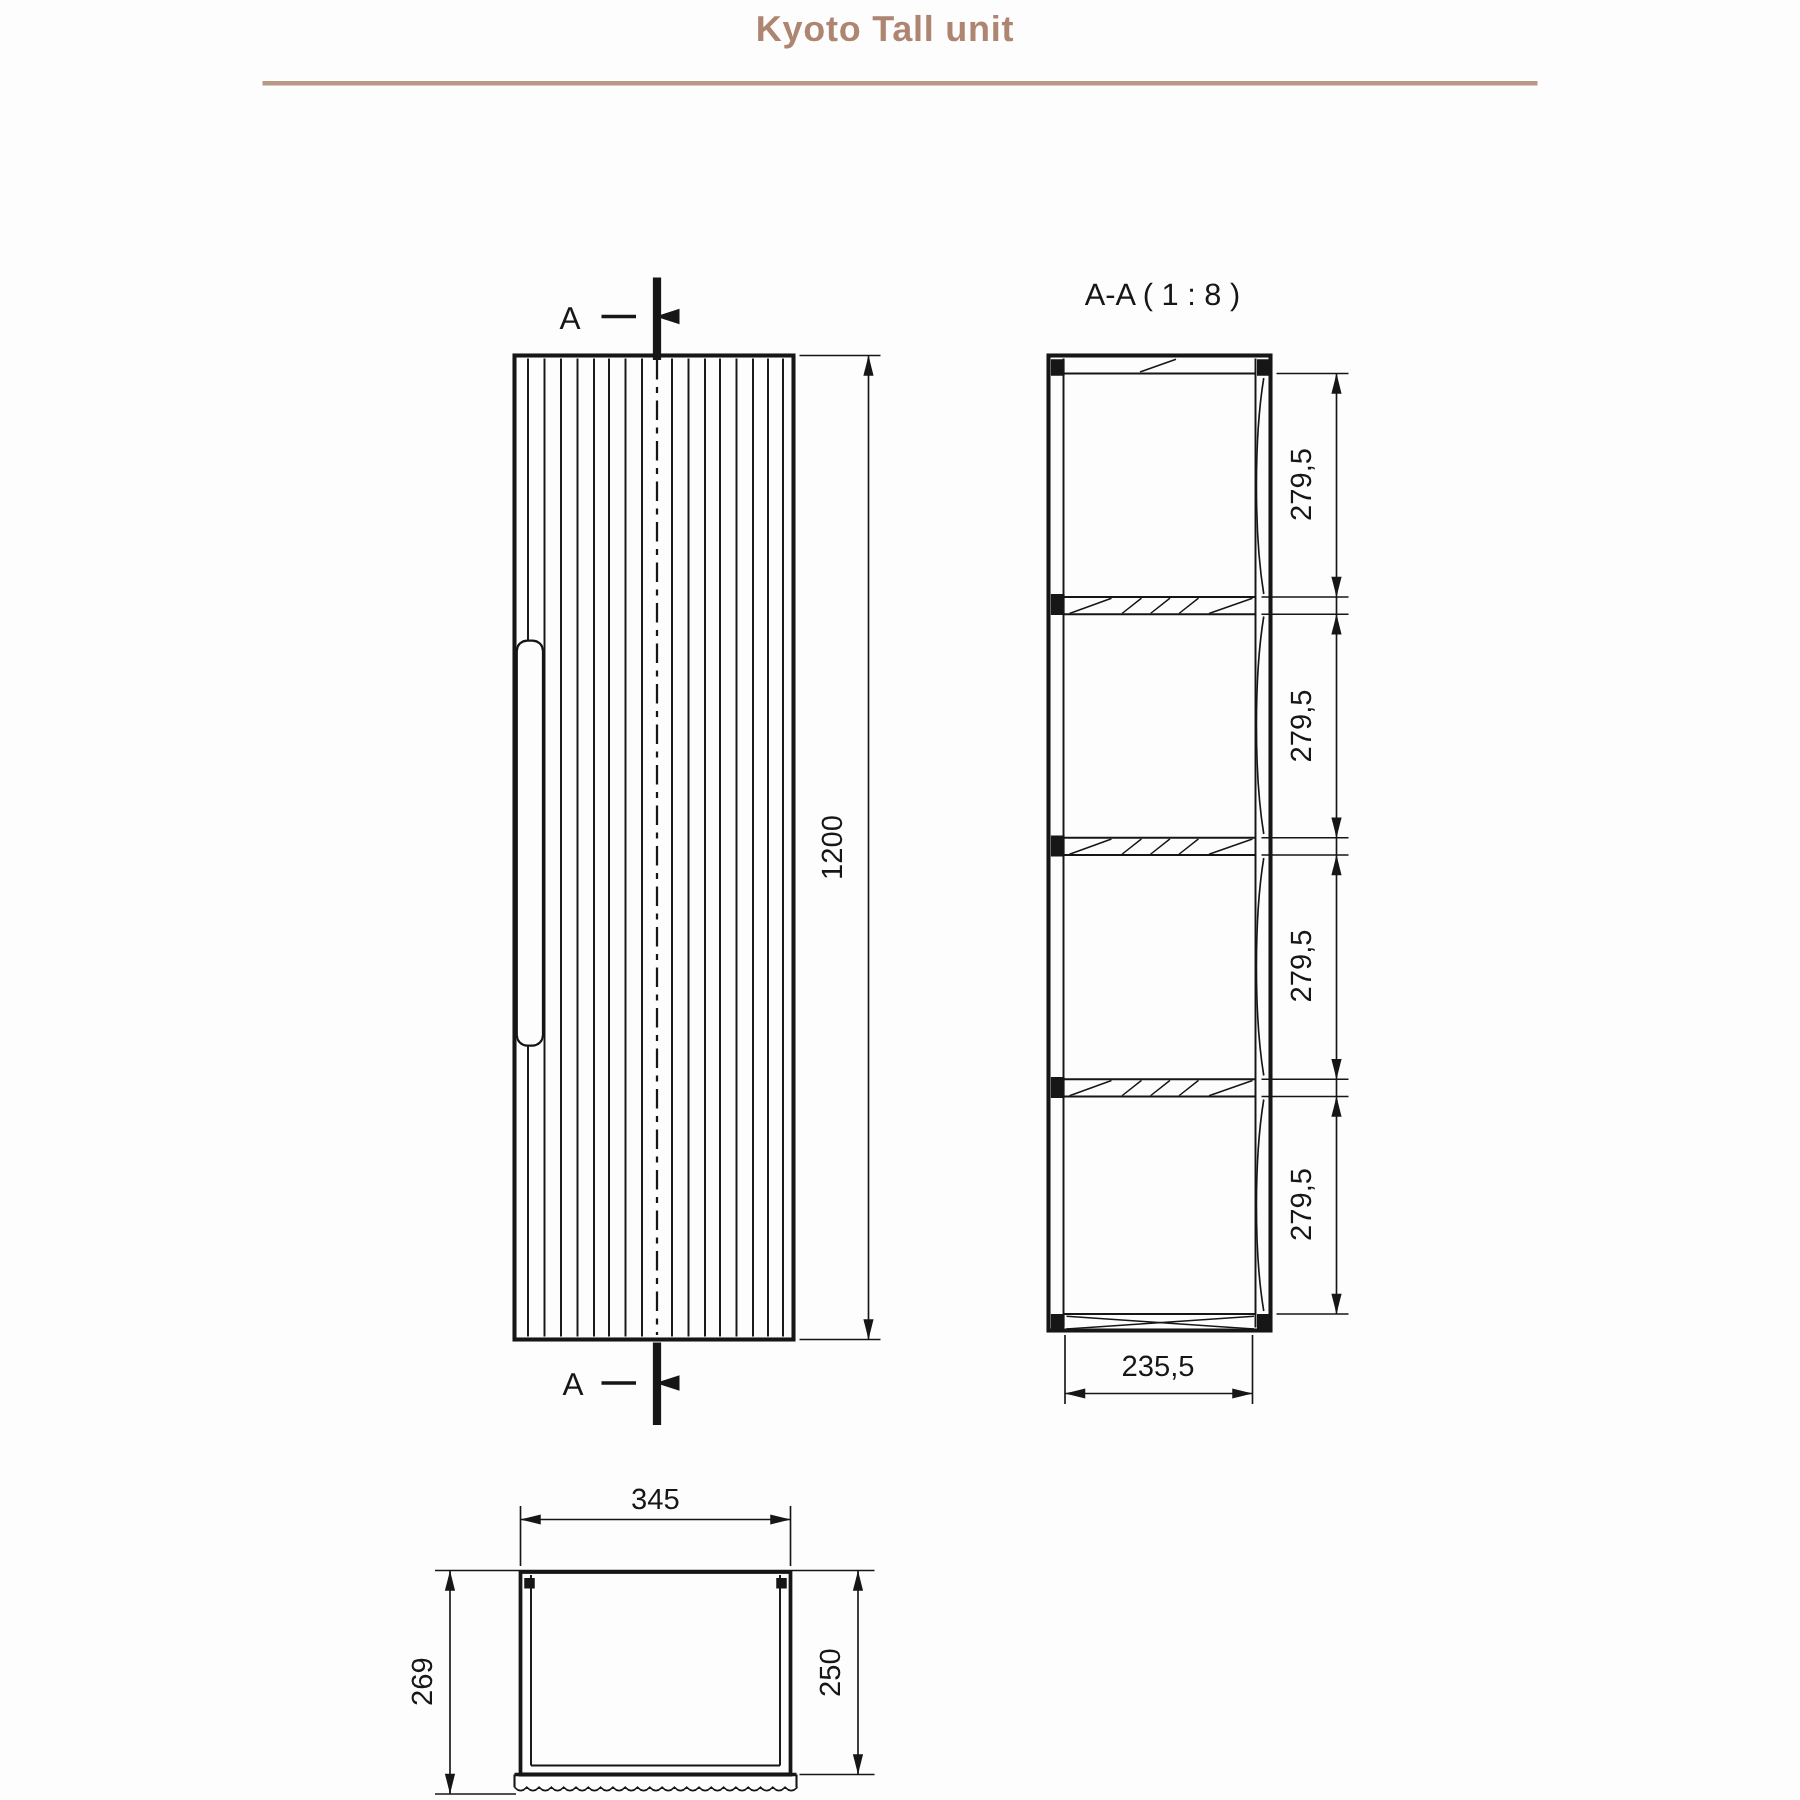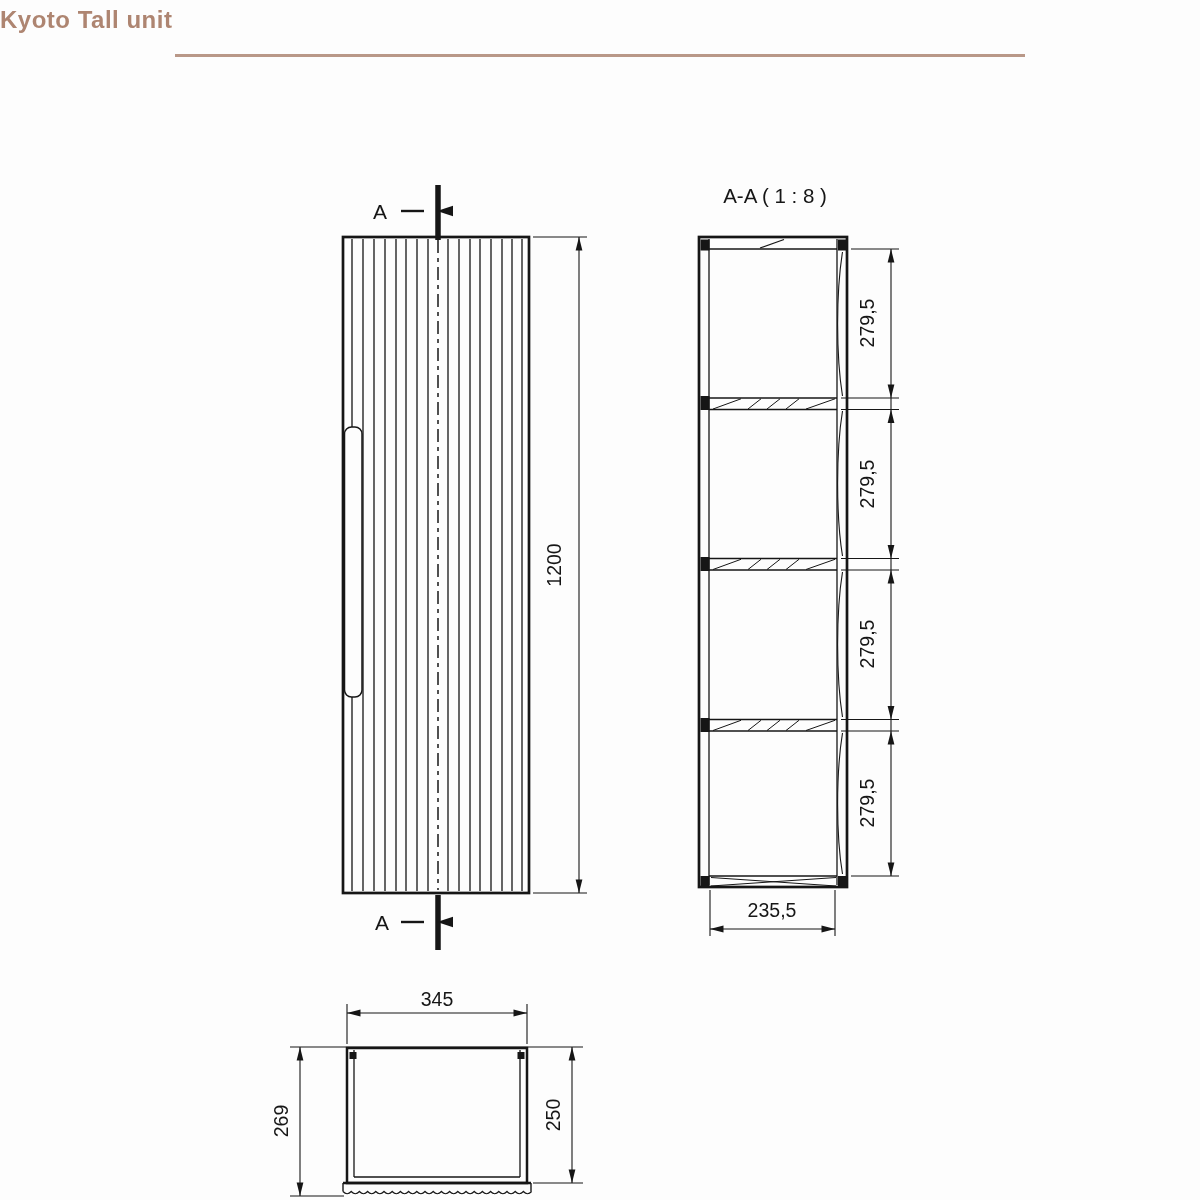--- a/index.html
+++ b/index.html
@@ -6,20 +6,21 @@
   body{
     width:1200px;height:1200px;
     background:#fdfdfd;
     font-family:"Liberation Sans", sans-serif;
     position:relative;
     overflow:hidden;
   }
   .canvas{position:absolute;left:0;top:0;width:1200px;height:1200px;}
   .page-title{
     position:absolute;left:0;top:6px;width:1180px;
+    text-align:center;
     font-size:24px;font-weight:bold;
     letter-spacing:0.5px;
     margin:0;
   }
   .title-rule{
     position:absolute;left:175px;top:54px;width:850px;height:3px;
     border:none;margin:0;padding:0;
   }
   svg text{font-family:"Liberation Sans", sans-serif;}
   .dim{font-size:19.5px;fill:#161616;}

